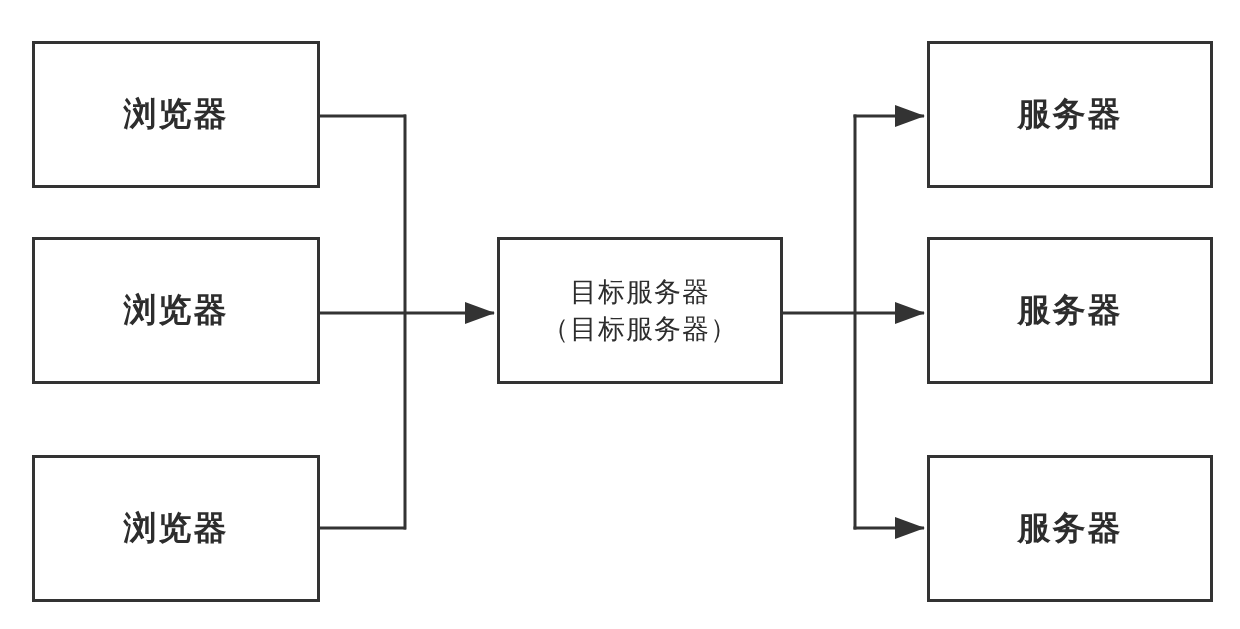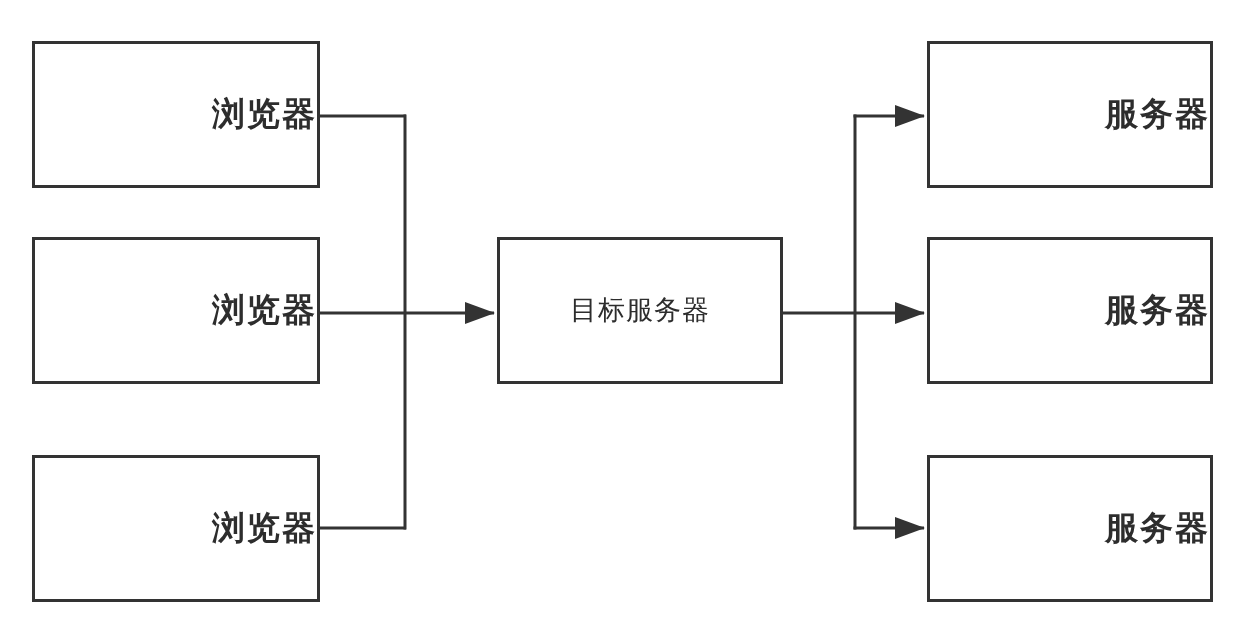--- a/index.html
+++ b/index.html
@@ -28,21 +28,20 @@
     align-items:center;
     justify-content:center;
     box-sizing:border-box;
     color:var(--text);
     text-align:center;
   }
   .node.side{
     font-size:33px;
     font-weight:700;
     letter-spacing:2px;
-    align-items:flex-end;
   }
   .node.center{
     font-size:27px;
     font-weight:400;
     line-height:37px;
     letter-spacing:1px;
   }
   
   .b1{left:32px;top:41px;width:288px;height:147px;}
   .b2{left:32px;top:237px;width:288px;height:147px;}
@@ -97,20 +96,21 @@
   <div class="node side b2">
     <span>浏览器</span>
   </div>
 
   <div class="node side b3">
     <span>浏览器</span>
   </div>
 
   <div class="node center px">
     <span>目标服务器</span>
+    <span>（目标服务器）</span>
   </div>
 
   <div class="node side s1">
     <span>服务器</span>
   </div>
 
   <div class="node side s2">
     <span>服务器</span>
   </div>
 

